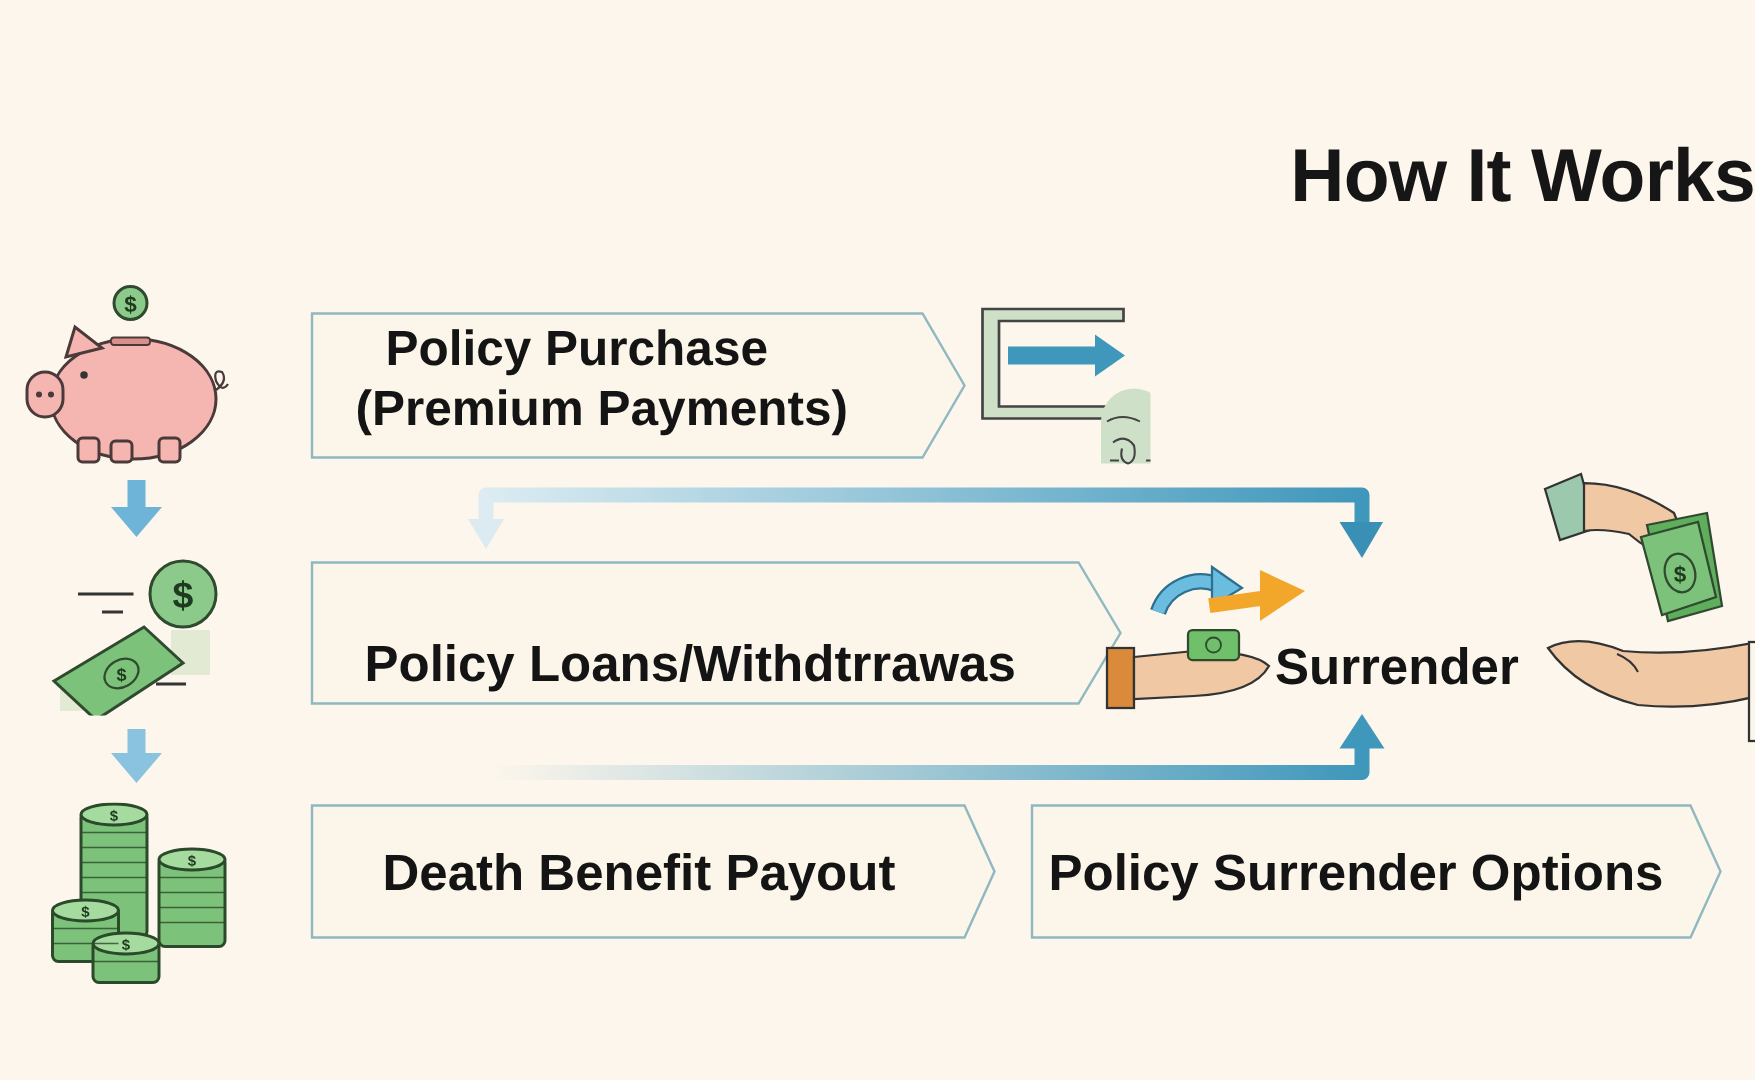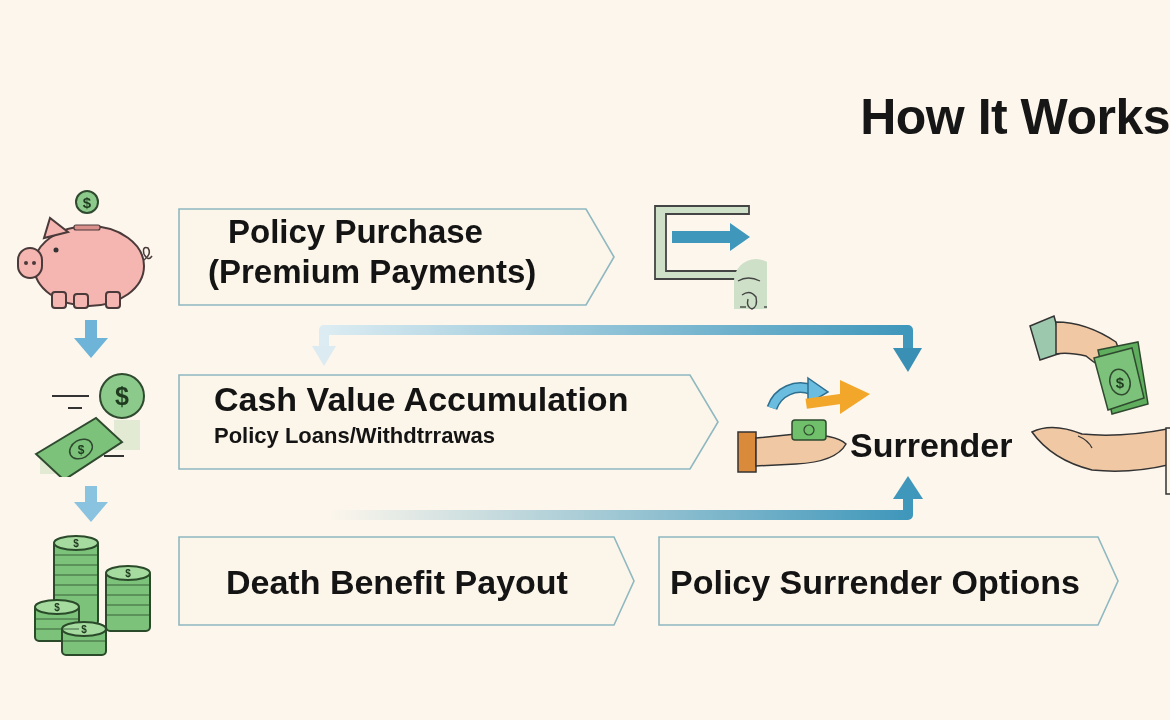--- a/index.html
+++ b/index.html
@@ -7,21 +7,21 @@
     width: 1170px; height: 720px; overflow: hidden;
     background: #fcf6ec;
     font-family: "Liberation Sans", sans-serif;
     position: relative;
   }
   .abs { position: absolute; }
   .title {
     left: 0; top: 88px; width: 1170px; text-align: right;
     font-size: 50px; font-weight: bold; color: #161616; letter-spacing: -0.5px;
   }
-  .chev { position: absolute; }
+  .chev { position: absolute; margin-left: 29px; }
   .chev svg { position: absolute; left: 0; top: 0; overflow: visible; }
   .chev .label {
     position: absolute; font-weight: bold; color: #141414; line-height: 1.2;
   }
   svg { display: block; }
 </style>
 </head>
 <body>
 
 <div class="abs title">How It Works</div>
@@ -133,22 +133,21 @@
   <path d="M86,78 q10,-6 22,0" fill="none" stroke="#444" stroke-width="1.3"></path>
   <path d="M90,92 q8,-6 14,2 q2,10 -4,12 q-6,-2 -4,-10" fill="none" stroke="#444" stroke-width="1.4"></path>
   <line x1="88" y1="104" x2="94" y2="104" stroke="#444" stroke-width="1.4"></line>
   <line x1="112" y1="104" x2="118" y2="104" stroke="#444" stroke-width="1.4"></line>
 </svg>
 
 <div class="chev" style="left:178px;top:374px;width:545px;height:96px;">
   <svg width="545" height="96">
     <polygon points="1,1 512,1 540,48 512,95 1,95" fill="#fbf5ea" stroke="#8fb8c0" stroke-width="1.6"></polygon>
   </svg>
-  <div class="label" style="left:36px;top:5px;font-size:34px;">Cash Value Accumulation</div>
-  <div class="label" style="left:36px;top:49px;font-size:22px;text-align:right;">Policy Loans/Withdtrrawas</div>
+  <div class="label" style="left:36px;top:49px;font-size:34px;text-align:right;">Policy Loans/Withdtrrawas</div>
 </div>
 
 <svg class="abs" style="left:736px;top:368px;" width="140" height="110" viewBox="0 0 140 110">
   <path d="M36,40 a30,30 0 0 1 40,-18" fill="none" stroke="#2e6f8f" stroke-width="11"></path>
   <path d="M36,40 a30,30 0 0 1 40,-18" fill="none" stroke="#6bbde0" stroke-width="8"></path>
   <polygon points="72,10 92,24 72,36" fill="#6bbde0" stroke="#2e6f8f" stroke-width="1.5"></polygon>
   <rect x="70" y="28" width="40" height="10" fill="#f2a72a" transform="rotate(-8 90 33)"></rect>
   <polygon points="104,12 134,26 104,46" fill="#f2a72a"></polygon>
   <rect x="2" y="64" width="18" height="40" fill="#d98a3b" stroke="#333" stroke-width="1.5"></rect>
   <path d="M20,70 L60,66 q40,0 50,10 q-10,18 -50,20 L20,98 Z" fill="#f0c8a4" stroke="#333" stroke-width="1.5"></path>

